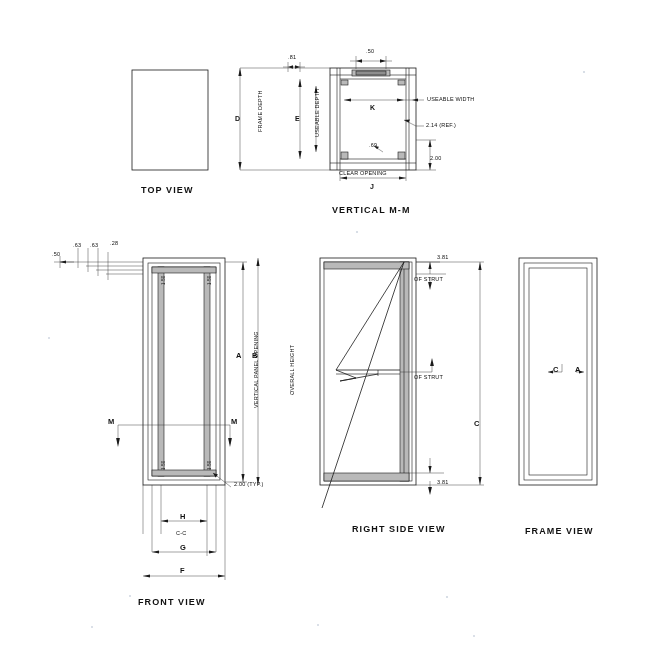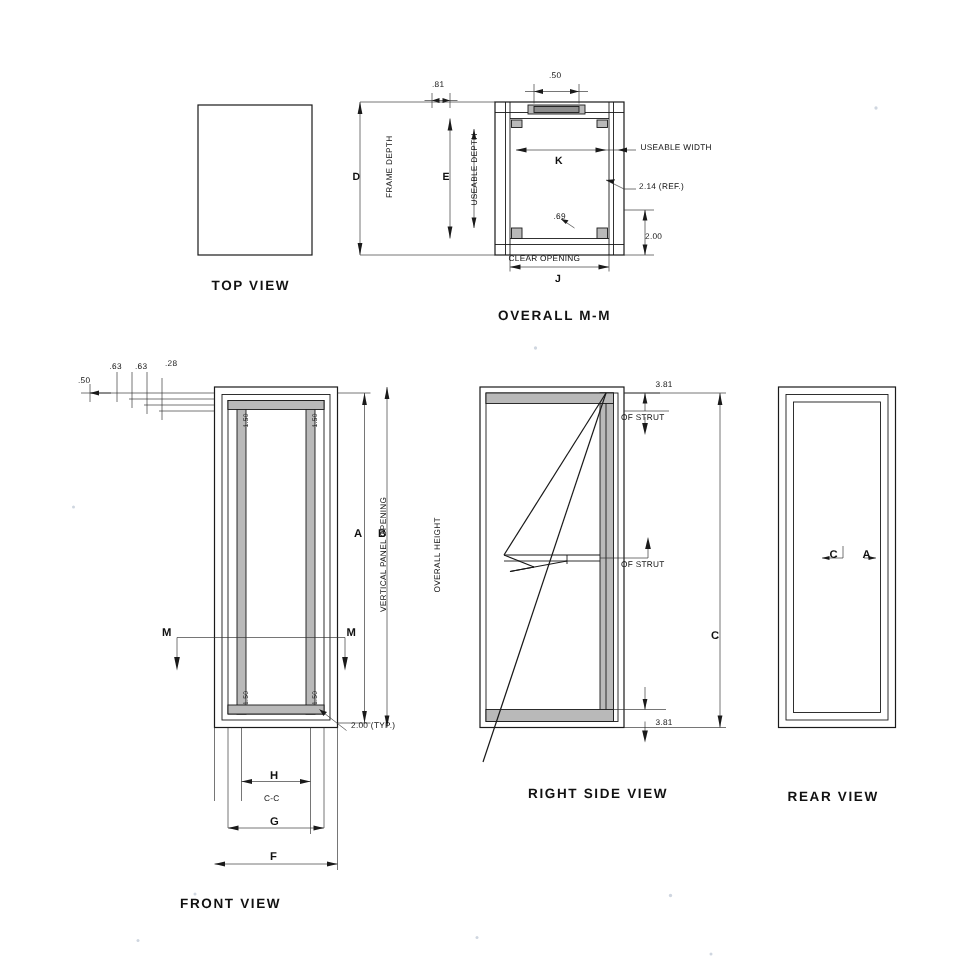--- a/index.html
+++ b/index.html
@@ -291,21 +291,21 @@
   <div class="lbl big" style="left:370px; top:183px;">J</div>
 
   <div class="lbl vert" style="left:258px; top:132px;">FRAME DEPTH</div>
   <div class="lbl vert" style="left:315px; top:137px;">USEABLE  DEPTH</div>
   <div class="lbl" style="left:427px; top:97px;">USEABLE  WIDTH</div>
   <div class="lbl" style="left:339px; top:171px;">CLEAR  OPENING</div>
   <div class="lbl" style="left:426px; top:123px;">2.14  (REF.)</div>
   <div class="lbl" style="left:430px; top:156px;">2.00</div>
   <div class="lbl" style="left:369px; top:143px;">.69</div>
 
-  <div class="lbl title" style="left:332px; top:206px;">OVERALL  M-M</div>
+  <div class="lbl title" style="left:332px; top:206px;">VERTICAL  M-M</div>
 
   <div class="lbl dim" style="left:52px; top:252px;">.50</div>
   <div class="lbl dim" style="left:73px; top:243px;">.63</div>
   <div class="lbl dim" style="left:90px; top:243px;">.63</div>
   <div class="lbl dim" style="left:110px; top:241px;">.28</div>
 
   <div class="lbl bold7" style="left:236px; top:352px;">A</div>
   <div class="lbl bold7" style="left:252px; top:352px;">B</div>
 
   <div class="lbl vert" style="left:254px; top:408px;">VERTICAL  PANEL  OPENING</div>
@@ -319,28 +319,28 @@
   <div class="lbl bold7" style="left:108px; top:418px;">M</div>
   <div class="lbl bold7" style="left:231px; top:418px;">M</div>
 
   <div class="lbl" style="left:234px; top:482px;">2.00  (TYP.)</div>
 
   <div class="lbl bold7" style="left:180px; top:513px;">H</div>
   <div class="lbl" style="left:176px; top:531px;">C-C</div>
   <div class="lbl bold7" style="left:180px; top:544px;">G</div>
   <div class="lbl bold7" style="left:180px; top:567px;">F</div>
 
-  <div class="lbl title" style="left:120px; top:598px;">FRONT VIEW</div>
+  <div class="lbl title" style="left:138px; top:598px;">FRONT VIEW</div>
 
   <div class="lbl dim" style="left:437px; top:255px;">3.81</div>
   <div class="lbl" style="left:414px; top:277px;">OF  STRUT</div>
   <div class="lbl" style="left:414px; top:375px;">OF  STRUT</div>
   <div class="lbl bold7" style="left:474px; top:420px;">C</div>
   <div class="lbl dim" style="left:437px; top:480px;">3.81</div>
 
   <div class="lbl title" style="left:313px; top:525px;padding-left:39px;">RIGHT SIDE VIEW</div>
 
   <div class="lbl bold7" style="left:553px; top:366px;">C</div>
   <div class="lbl bold7" style="left:575px; top:366px;">A</div>
 
-  <div class="lbl title" style="left:525px; top:527px;">REAR VIEW</div>
+  <div class="lbl title" style="left:525px; top:527px;">FRAME VIEW</div>
 
 </div>
 
 </body></html>

